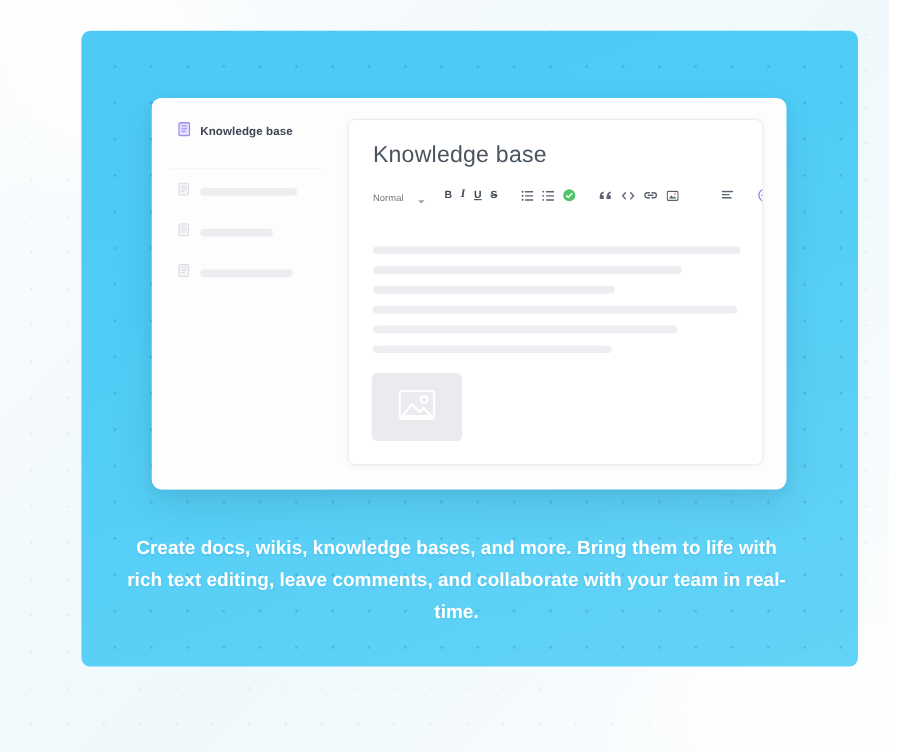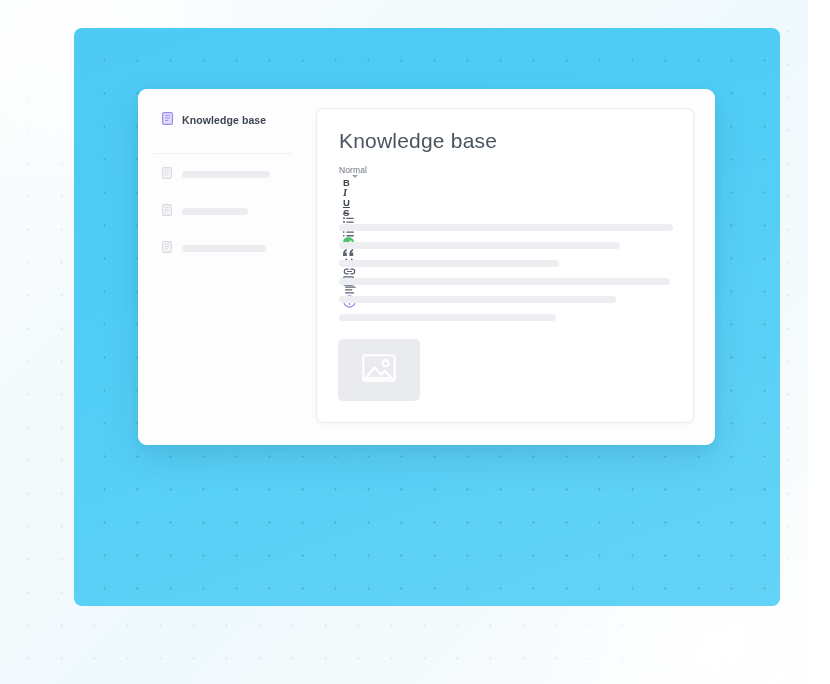--- a/index.html
+++ b/index.html
@@ -133,23 +133,22 @@
     white-space:nowrap;
   }
 
   
   #toolbar {
     position:absolute;
     left:22px; top:56px;
     right:12px;
     height:20px;
     display:flex;
-    align-items:flex-start;
+    align-items:flex-end;
     gap:0;
-    flex-direction:column;
   }
   .tb-style {
     font-size:8.5px;
     color:#6c757d;
     letter-spacing:.1px;
     white-space:nowrap;
   }
   .tb-caret {
     width:0;height:0;
     border-left:3px solid transparent;
@@ -439,14 +438,15 @@
               <path d="M3.6 24.4 L12.6 13.4 L19.2 20.6 L22.8 17 L30.4 24.4 Z" fill="none" stroke="#ffffff" stroke-width="2.1" stroke-linejoin="round"></path>
             </svg>
           </span>
         </div>
 
       </div>
     </div>
 
   </div>
 
+  <div id="caption">Create docs, wikis, knowledge bases, and more. Bring them to life with rich text editing, leave comments, and collaborate with your team in real-time.</div>
 
 </div>
 
 </body></html>

